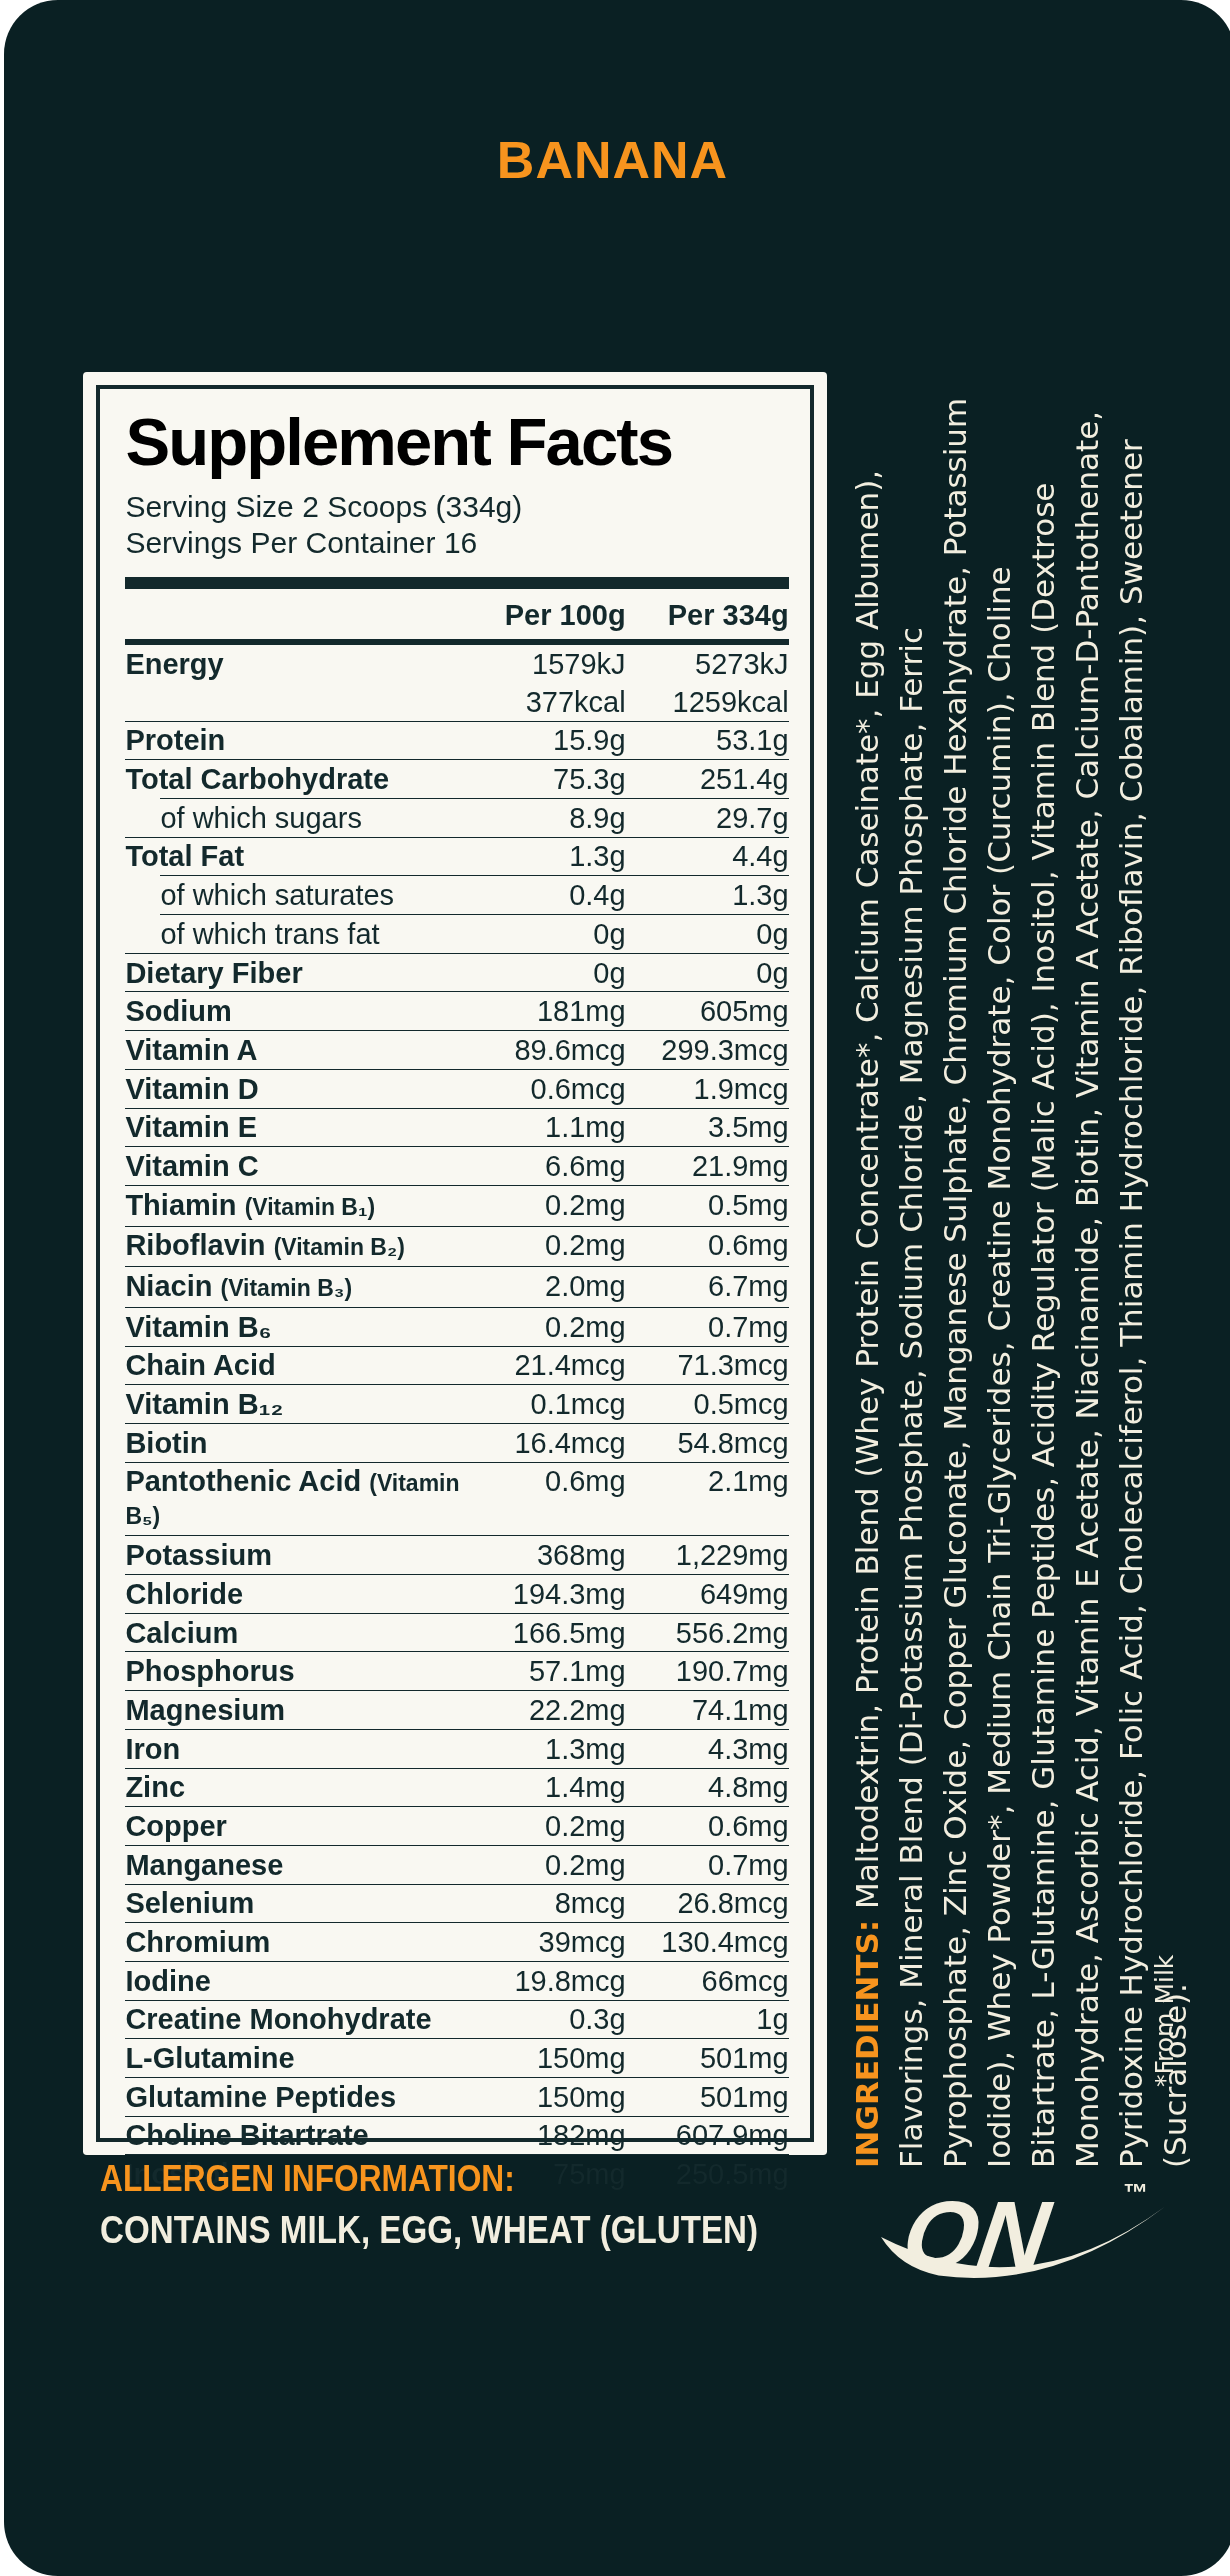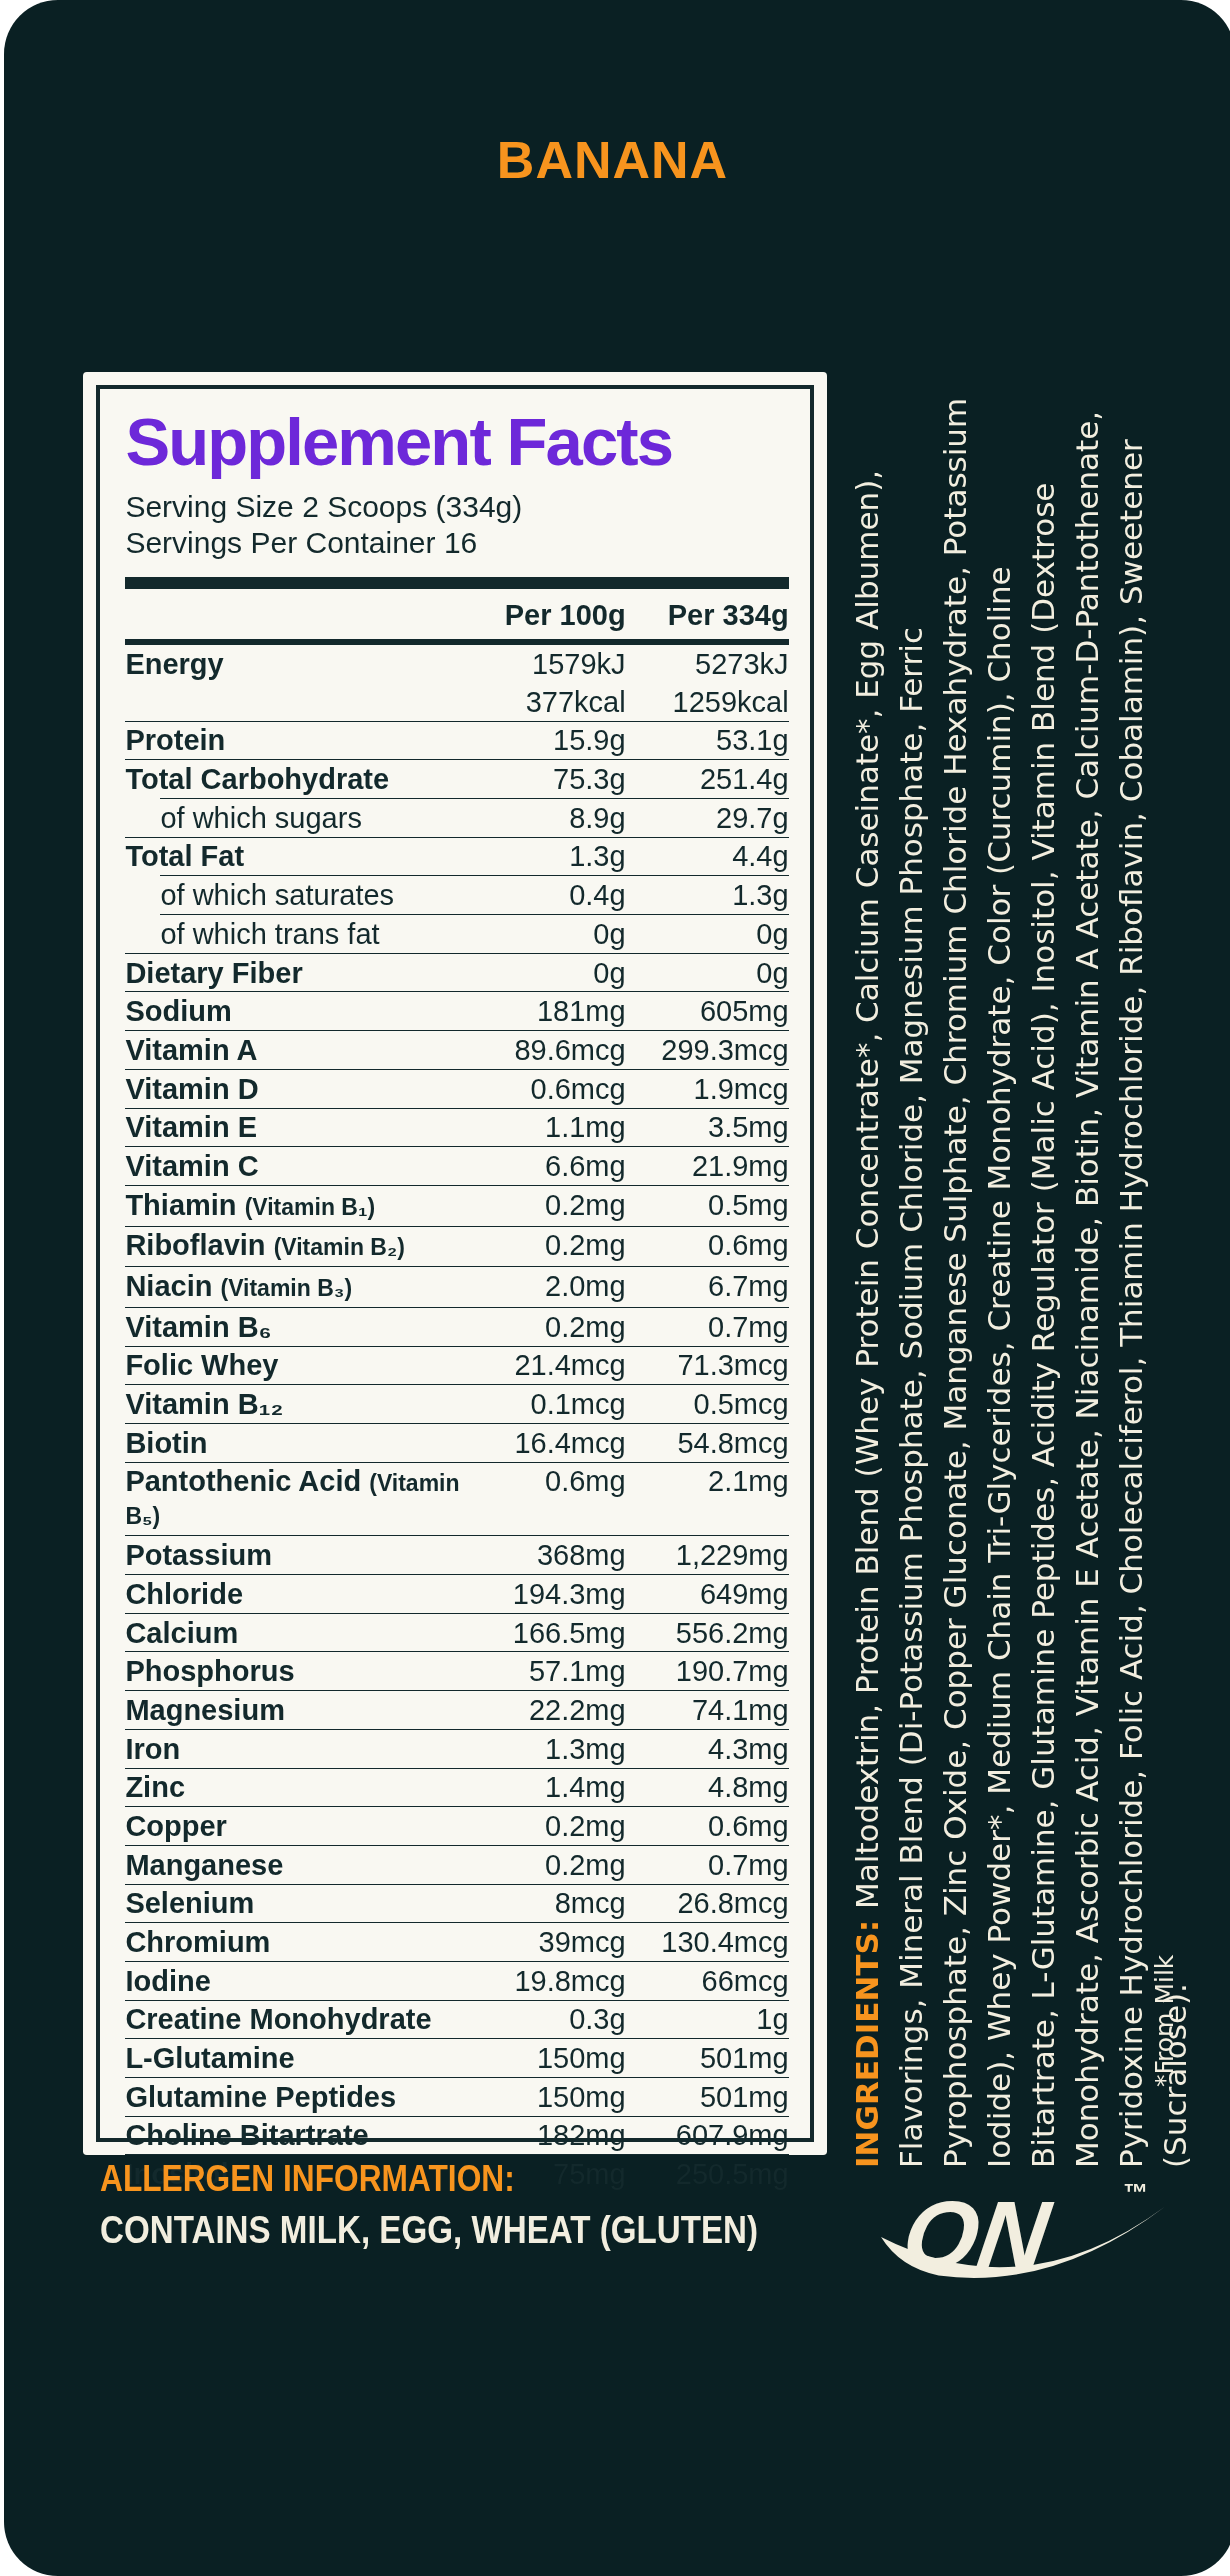--- a/index.html
+++ b/index.html
@@ -5,21 +5,21 @@
   html,body{margin:0;padding:0;background:#ffffff;}
   body{width:1231px;height:2576px;position:relative;font-family:"Liberation Sans",sans-serif;}
   .label{position:absolute;left:4px;top:0;width:1231px;height:2576px;background:#0A2023;border-radius:54px;overflow:hidden;}
   
   .flavor{position:absolute;top:130px;left:0;width:1217px;text-align:center;
           color:#F7941E;font-size:52px;font-weight:bold;letter-spacing:1px;}
   
   .panel{position:absolute;left:79px;top:372px;width:744px;height:1783px;background:#F9F8F2;
          border-radius:3.8px;box-sizing:border-box;padding:13.4px;}
   .panel-inner{border:4.8px solid #13292C;height:100%;box-sizing:border-box;padding:11.5px 21px 0 25px;color:#13292C;}
-  .sf-title{font-size:67px;font-weight:bold;letter-spacing:-1.9px;margin:1.9px 0 9.6px 0;color:#6d28d9;}
+  .sf-title{font-size:67px;font-weight:bold;letter-spacing:-1.9px;margin:1.9px 0 9.6px 0;color:#000000;}
   .serving{font-size:30px;line-height:36px;}
   .bar{height:12.5px;background:#13292C;margin-top:15.3px;}
   .grid{display:grid;grid-template-columns:1fr 144px 163px;align-items:baseline;}
   .colhead{font-weight:bold;font-size:29px;padding:9.6px 0 7.7px 0;}
   .colhead .rv{font-weight:bold;}
   .thickline{height:5.8px;background:#13292C;}
   .rv{text-align:right;font-size:29px;}
   .row{padding:3.8px 0 2.9px 0;border-top:1.9px solid #13292C;line-height:31px;}
   .row.first{border-top:none;}
   .row.cont{border-top:none;}
@@ -148,21 +148,21 @@
     <span class="rlabel"><span>Niacin</span> <span class="rnote">(Vitamin B₃)</span></span>
     <span class="rv">2.0mg</span>
     <span class="rv">6.7mg</span>
   </div>
           <div class="row grid">
     <span class="rlabel"><span>Vitamin B₆</span> </span>
     <span class="rv">0.2mg</span>
     <span class="rv">0.7mg</span>
   </div>
           <div class="row grid">
-    <span class="rlabel"><span>Folic Whey</span> </span>
+    <span class="rlabel"><span>Chain Acid</span> </span>
     <span class="rv">21.4mcg</span>
     <span class="rv">71.3mcg</span>
   </div>
           <div class="row grid">
     <span class="rlabel"><span>Vitamin B₁₂</span> </span>
     <span class="rv">0.1mcg</span>
     <span class="rv">0.5mcg</span>
   </div>
           <div class="row grid">
     <span class="rlabel"><span>Biotin</span> </span>

